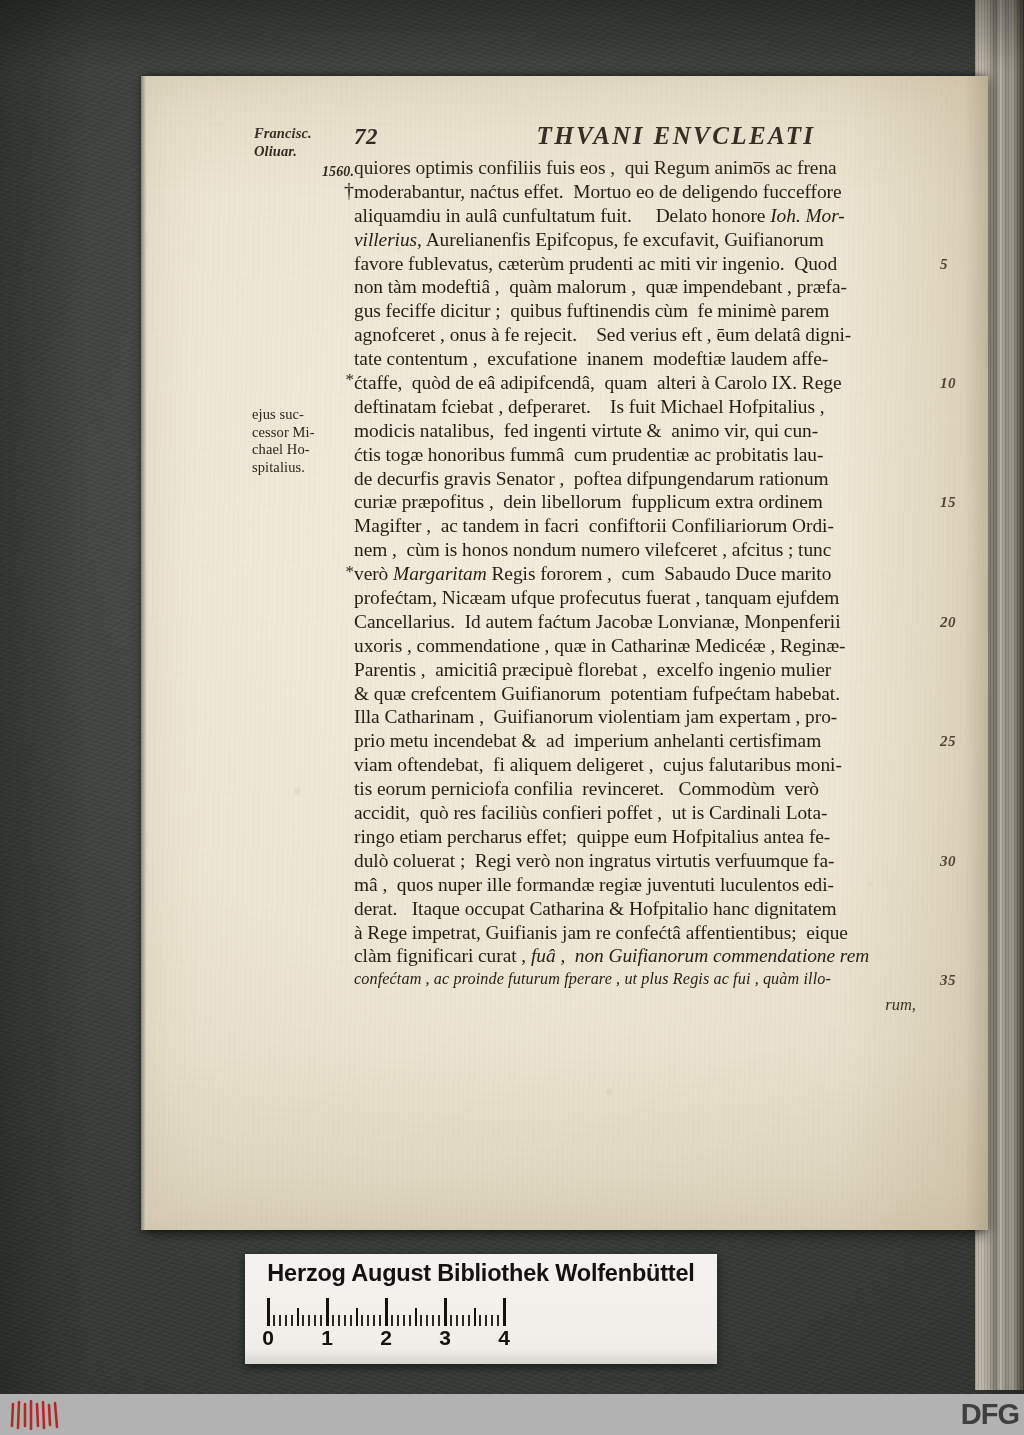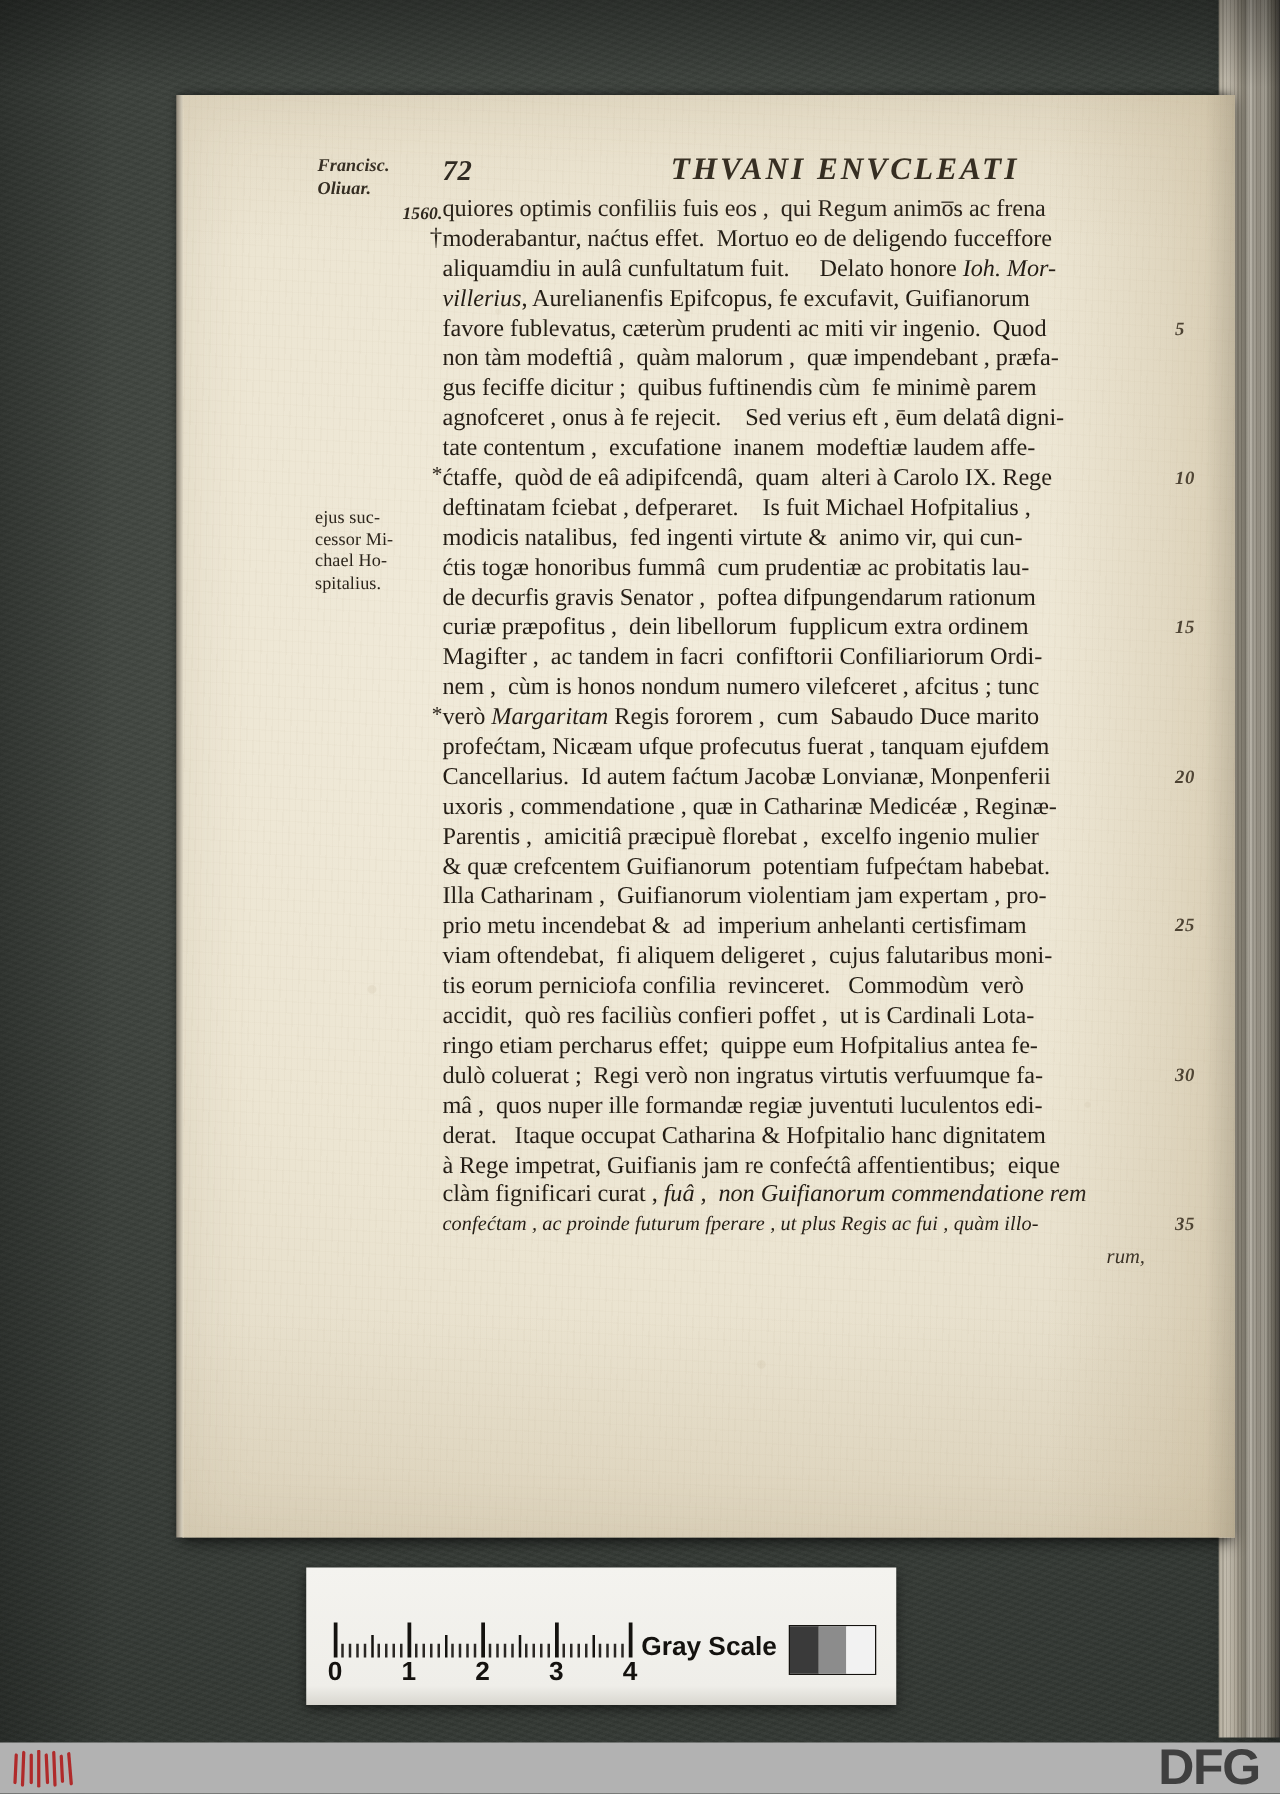--- a/index.html
+++ b/index.html
@@ -322,25 +322,25 @@
     margin-left: 12px;
     font-family: "Liberation Sans", sans-serif;
     font-size: 20.5px;
     color: #111111;
     white-space: nowrap;
     overflow: hidden;
     letter-spacing: -0.3px;
   }
   #dfg-logo {
     position: absolute;
-    right: 16px;
+    right: 5px;
     top: 2px;
     font-family: "Liberation Sans", sans-serif;
     font-weight: 700;
-    font-size: 40px;
+    font-size: 29px;
     letter-spacing: -1px;
     color: #3f3f3f;
     line-height: 37px;
   }
 </style>
 </head>
 <body>
 
 <div id="scan-root">
   <div id="mat-texture"></div>
@@ -410,20 +410,21 @@
         </div>
 
     </div>
 
     <div id="leaf-tone"></div>
   </div>
 
   <div id="mat-vignette"></div>
 
   <div id="ref-card">
+    <div id="ref-card-title">Herzog August Bibliothek Wolfenbüttel</div>
 
     <div id="ruler">
       <div id="ruler-ticks">
           <div class="tick major" style="left: 0px;"></div>
           <div class="tick minor" style="left: 5.9px;"></div>
           <div class="tick minor" style="left: 11.8px;"></div>
           <div class="tick minor" style="left: 17.7px;"></div>
           <div class="tick minor" style="left: 23.6px;"></div>
           <div class="tick mid" style="left: 29.5px;"></div>
           <div class="tick minor" style="left: 35.4px;"></div>
@@ -464,28 +465,20 @@
         </div>
       <div id="ruler-labels">
           <div class="ruler-label" style="left: 1px;">0</div>
           <div class="ruler-label" style="left: 60px;">1</div>
           <div class="ruler-label" style="left: 119px;">2</div>
           <div class="ruler-label" style="left: 178px;">3</div>
           <div class="ruler-label" style="left: 237px;">4</div>
         </div>
     </div>
 
-    <div id="grayscale-group">
-      <div id="grayscale-label">Gray Scale</div>
-      <div id="grayscale-patches">
-          <div class="gs-patch" style="background: rgb(58, 58, 58);"></div>
-          <div class="gs-patch" style="background: rgb(140, 140, 140);"></div>
-          <div class="gs-patch" style="background: rgb(242, 242, 242);"></div>
-        </div>
-    </div>
   </div>
 
   <div id="footer-bar">
     <div id="hab-logo">
       <svg width="56" height="30" viewBox="0 0 56 30" aria-hidden="true">
         <g stroke="#b02a2a" stroke-width="2.6" stroke-linecap="round">
           <line x1="5" y1="4" x2="4" y2="26"></line>
           <line x1="11" y1="2" x2="10" y2="28"></line>
           <line x1="17" y1="4" x2="17" y2="26"></line>
           <line x1="23" y1="1" x2="23" y2="29"></line>

